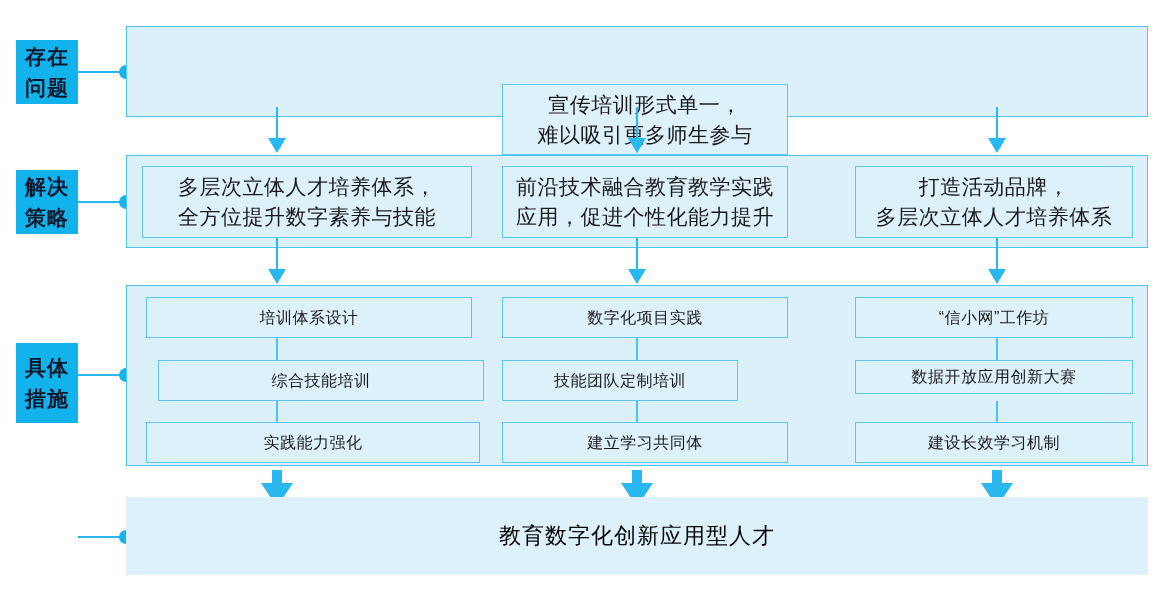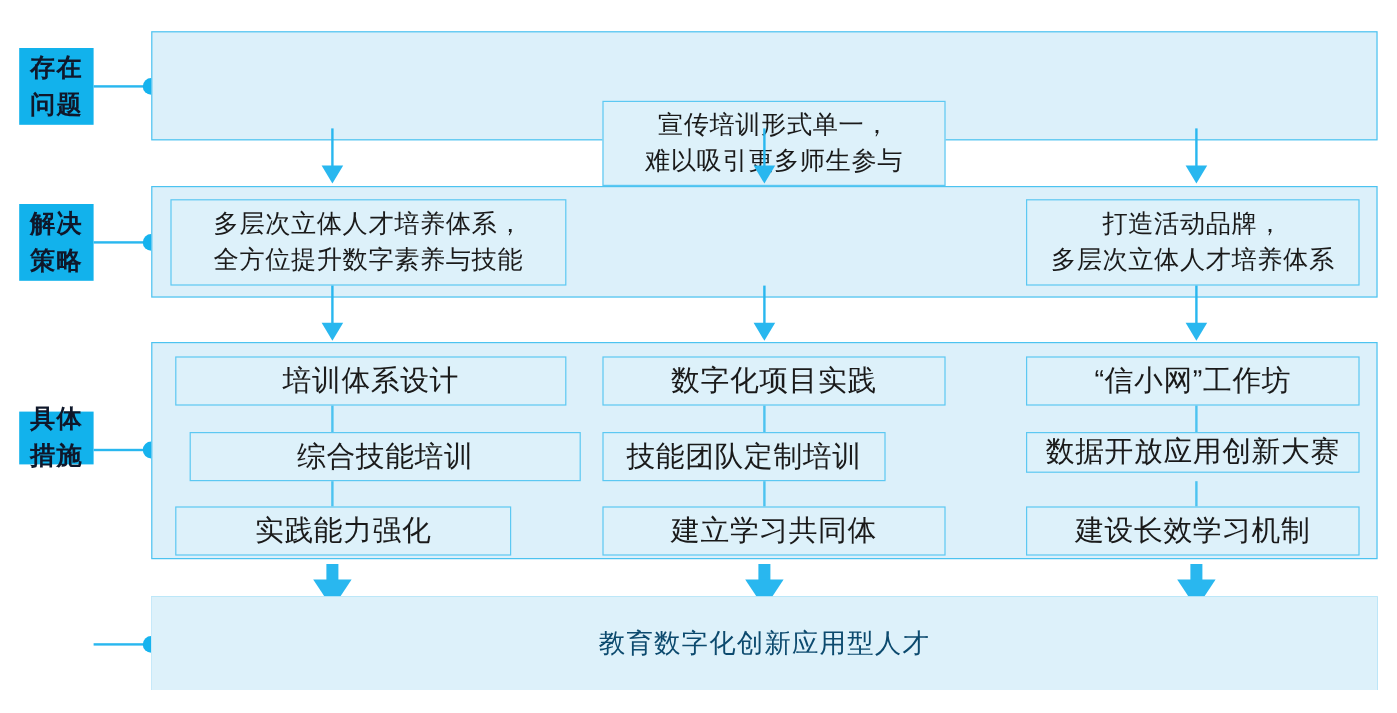--- a/index.html
+++ b/index.html
@@ -65,29 +65,29 @@
     align-items:center;
     justify-content:center;
     text-align:center;
     color:#1a1a1a;
     font-size:21px;
     line-height:30px;
     letter-spacing:0.5px;
     white-space:pre-line;
     padding:0 6px;
   }
-  .cell.small{font-size:24px;line-height:26px;}
+  .cell.small{font-size:16px;line-height:26px;}
   .goal-cell{
     position:absolute;
     background:#ddf1fa;
     box-sizing:border-box;
     display:flex;
     align-items:center;
     justify-content:center;
-    color:#0c4a6e;
+    color:#000000;
     font-size:22px;
     letter-spacing:1px;
   }
 
   
   .vline{
     position:absolute;
     width:2px;
     background:#29b7ef;
   }
@@ -136,46 +136,48 @@
     <span>解决</span>
     <span>策略</span>
   </div>
   <div class="cat-line" style="left:78px;top:201px;width:48px;"></div>
   <div class="cat-dot" style="left:119px;top:195px;"></div>
 
   <div class="band" style="left:126px;top:155px;width:1022px;height:93px;"></div>
 
   <div class="cell" style="left:142px;top:166px;width:330px;height:72px;">多层次立体人才培养体系，
 全方位提升数字素养与技能</div>
+  <div class="cell" style="left:502px;top:166px;width:286px;height:72px;">前沿技术融合教育教学实践
+应用，促进个性化能力提升</div>
   <div class="cell" style="left:855px;top:166px;width:278px;height:72px;">打造活动品牌，
 多层次立体人才培养体系</div>
 
   <div class="vline" style="left:276px;top:238px;height:33px;"></div>
   <div class="arrow" style="left:268px;top:269px;"></div>
 
   <div class="vline" style="left:636px;top:238px;height:33px;"></div>
   <div class="arrow" style="left:628px;top:269px;"></div>
 
   <div class="vline" style="left:996px;top:238px;height:33px;"></div>
   <div class="arrow" style="left:988px;top:269px;"></div>
 
-  <div class="cat-tab" style="left:16px;top:343px;height:44px;">
+  <div class="cat-tab" style="left:16px;top:343px;height:80px;">
     <span>具体</span>
     <span>措施</span>
   </div>
   <div class="cat-line" style="left:78px;top:374px;width:48px;"></div>
   <div class="cat-dot" style="left:119px;top:368px;"></div>
 
   <div class="band" style="left:126px;top:285px;width:1022px;height:181px;"></div>
 
   <div class="cell small" style="left:146px;top:297px;width:326px;height:41px;">培训体系设计</div>
   <div class="vline thin" style="left:276px;top:338px;height:24px;"></div>
   <div class="cell small" style="left:158px;top:360px;width:326px;height:41px;">综合技能培训</div>
   <div class="vline thin" style="left:276px;top:401px;height:23px;"></div>
-  <div class="cell small" style="left:146px;top:422px;width:280px;height:41px;">实践能力强化</div>
+  <div class="cell small" style="left:146px;top:422px;width:334px;height:41px;">实践能力强化</div>
 
   <div class="cell small" style="left:502px;top:297px;width:286px;height:41px;">数字化项目实践</div>
   <div class="vline thin" style="left:636px;top:338px;height:24px;"></div>
   <div class="cell small" style="left:502px;top:360px;width:236px;height:41px;">技能团队定制培训</div>
   <div class="vline thin" style="left:636px;top:401px;height:23px;"></div>
   <div class="cell small" style="left:855px;top:297px;width:278px;height:41px;">“信小网”工作坊</div>
 
   <div class="cell small" style="left:502px;top:422px;width:286px;height:41px;">建立学习共同体</div>
   <div class="vline thin" style="left:996px;top:338px;height:24px;"></div>
   <div class="cell small" style="left:855px;top:360px;width:278px;height:34px;">数据开放应用创新大赛</div>

